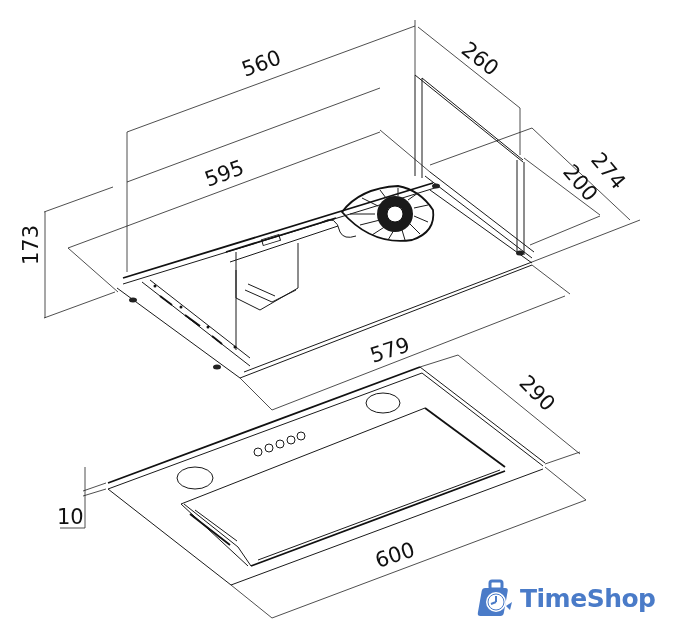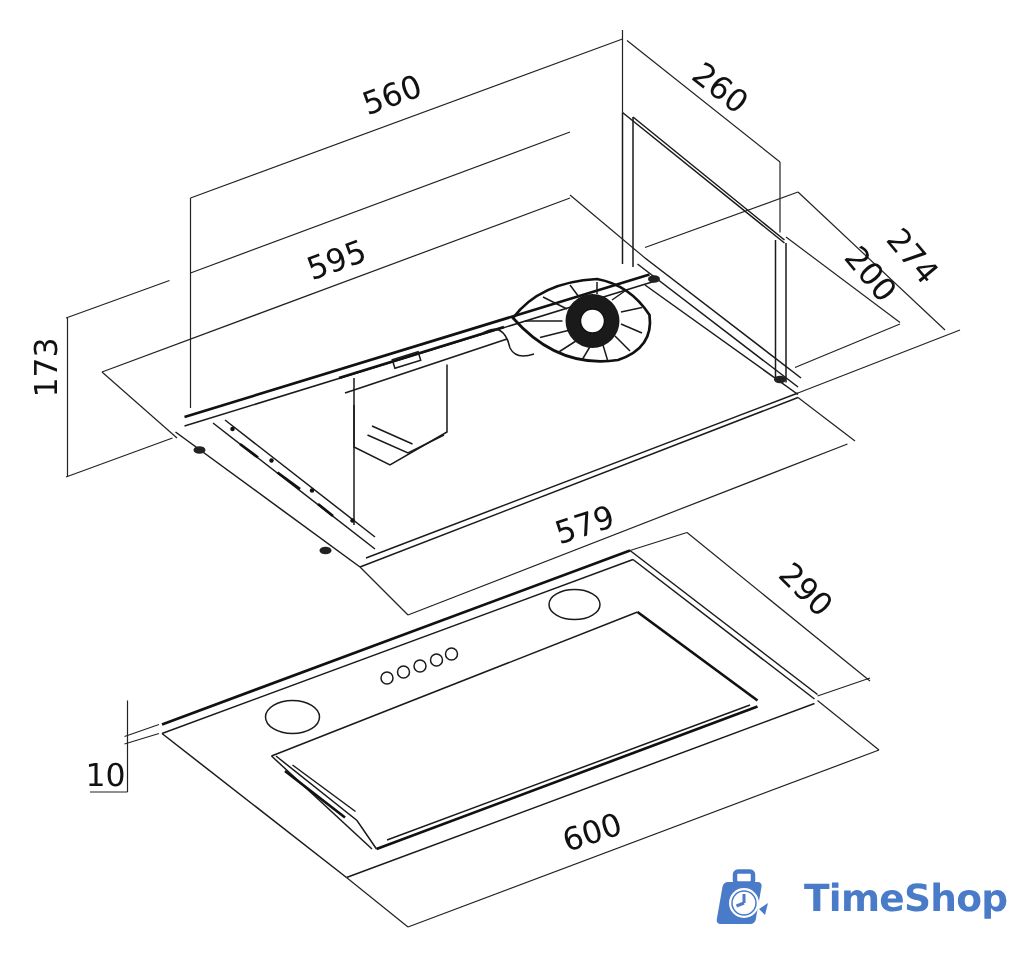--- a/index.html
+++ b/index.html
@@ -3,21 +3,21 @@
 <meta charset="utf-8">
 <style>
   html, body { margin:0; padding:0; background:#ffffff; }
   body { width:677px; height:640px; position:relative; overflow:hidden; font-family:"DejaVu Sans", sans-serif; }
   #drawing { position:absolute; left:0; top:0; width:677px; height:640px; }
   .ln { stroke:#1a1a1a; fill:none; stroke-width:1; }
   .thk { stroke:#111; fill:none; stroke-width:1.8; }
   .dim { stroke:#222; fill:none; stroke-width:0.8; }
   .dimtxt { font-family:"DejaVu Sans", sans-serif; font-size:21px; fill:#111; }
   .logo { position:absolute; left:476px; top:578px; display:flex; align-items:center; }
-  .logo-text { font-family:"DejaVu Sans", sans-serif; font-size:25px; font-weight:bold; color:#4a7bc8; letter-spacing:-0.5px; margin-left:20px; }
+  .logo-text { font-family:"DejaVu Sans", sans-serif; font-size:25px; font-weight:bold; color:#4a7bc8; letter-spacing:-0.5px; margin-left:4px; }
 </style>
 </head>
 <body>
 
 <svg id="drawing" viewBox="0 0 677 640" xmlns="http://www.w3.org/2000/svg">
 
   <g>
 
     <path class="thk" d="M123,278 L433,183"></path>
     <path class="ln" d="M123,284 L438,187"></path>

